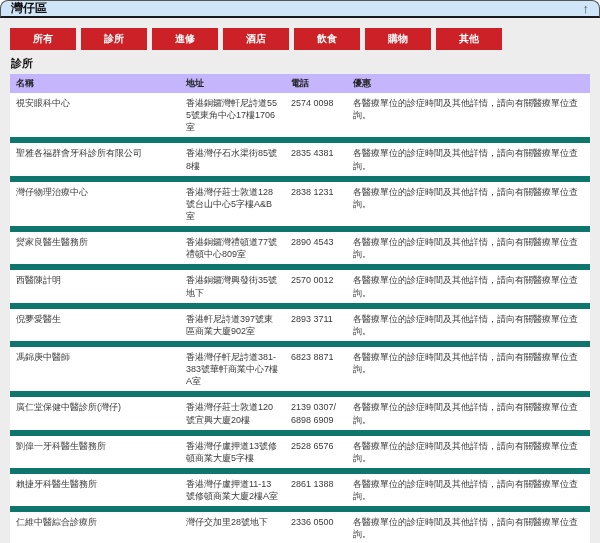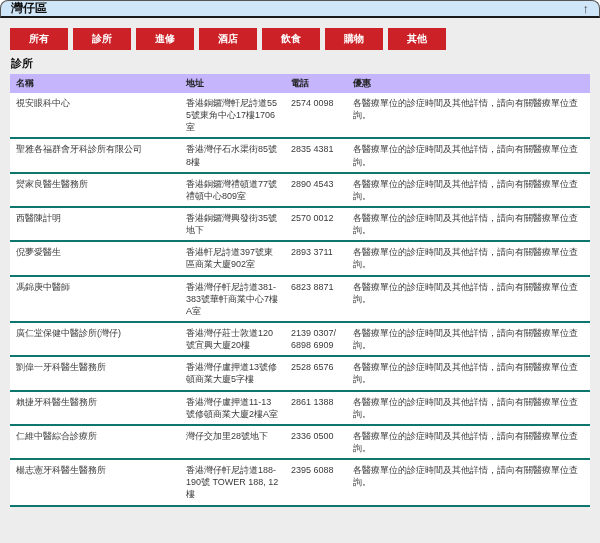--- a/index.html
+++ b/index.html
@@ -40,21 +40,21 @@
   .btn-row {
     display: flex; gap: 5px;
     margin: 4px 10px 6px 10px;
   }
   .filter-btn {
     background: #cc2127;
     color: #fff;
     font-weight: bold;
     font-size: 10px;
     border: none;
-    width: 58px; height: 22px;
+    width: 66px; height: 22px;
     display: flex; align-items: center; justify-content: center;
     cursor: pointer;
     font-family: Liberation Serif, serif;
   }
   .section-label {
     font-size: 11px; font-weight: bold; color: #111;
     margin: 6px 0 3px 11px;
   }
   table.listing {
     width: 580px;
@@ -70,21 +70,21 @@
   table.listing th {
     background: #c4b5fd;
     text-align: left;
     font-weight: bold;
     color: #222;
     padding: 3px 6px;
     font-size: 9px;
   }
   table.listing td {
     background: #ffffff;
-    border-bottom: 2px solid #0f766e;
+    border-bottom: 6px solid #0f766e;
     padding: 4px 6px;
     vertical-align: top;
     color: #3a3a3a;
     line-height: 1.35;
     word-break: break-all;
   }
   .sections { padding-bottom: 10px; }
 </style>
 </head>
 <body>
@@ -129,20 +129,26 @@
                 <td>2574 0098</td>
                 <td>各醫療單位的診症時間及其他詳情，請向有關醫療單位查詢。</td>
               </tr>
               <tr>
                 <td>聖雅各福群會牙科診所有限公司</td>
                 <td>香港灣仔石水渠街85號8樓</td>
                 <td>2835 4381</td>
                 <td>各醫療單位的診症時間及其他詳情，請向有關醫療單位查詢。</td>
               </tr>
               <tr>
+                <td>灣仔物理治療中心</td>
+                <td>香港灣仔莊士敦道128號台山中心5字樓A&amp;B室</td>
+                <td>2838 1231</td>
+                <td>各醫療單位的診症時間及其他詳情，請向有關醫療單位查詢。</td>
+              </tr>
+              <tr>
                 <td>爕家良醫生醫務所</td>
                 <td>香港銅鑼灣禮頓道77號禮頓中心809室</td>
                 <td>2890 4543</td>
                 <td>各醫療單位的診症時間及其他詳情，請向有關醫療單位查詢。</td>
               </tr>
               <tr>
                 <td>西醫陳計明</td>
                 <td>香港銅鑼灣興發街35號地下</td>
                 <td>2570 0012</td>
                 <td>各醫療單位的診症時間及其他詳情，請向有關醫療單位查詢。</td>

